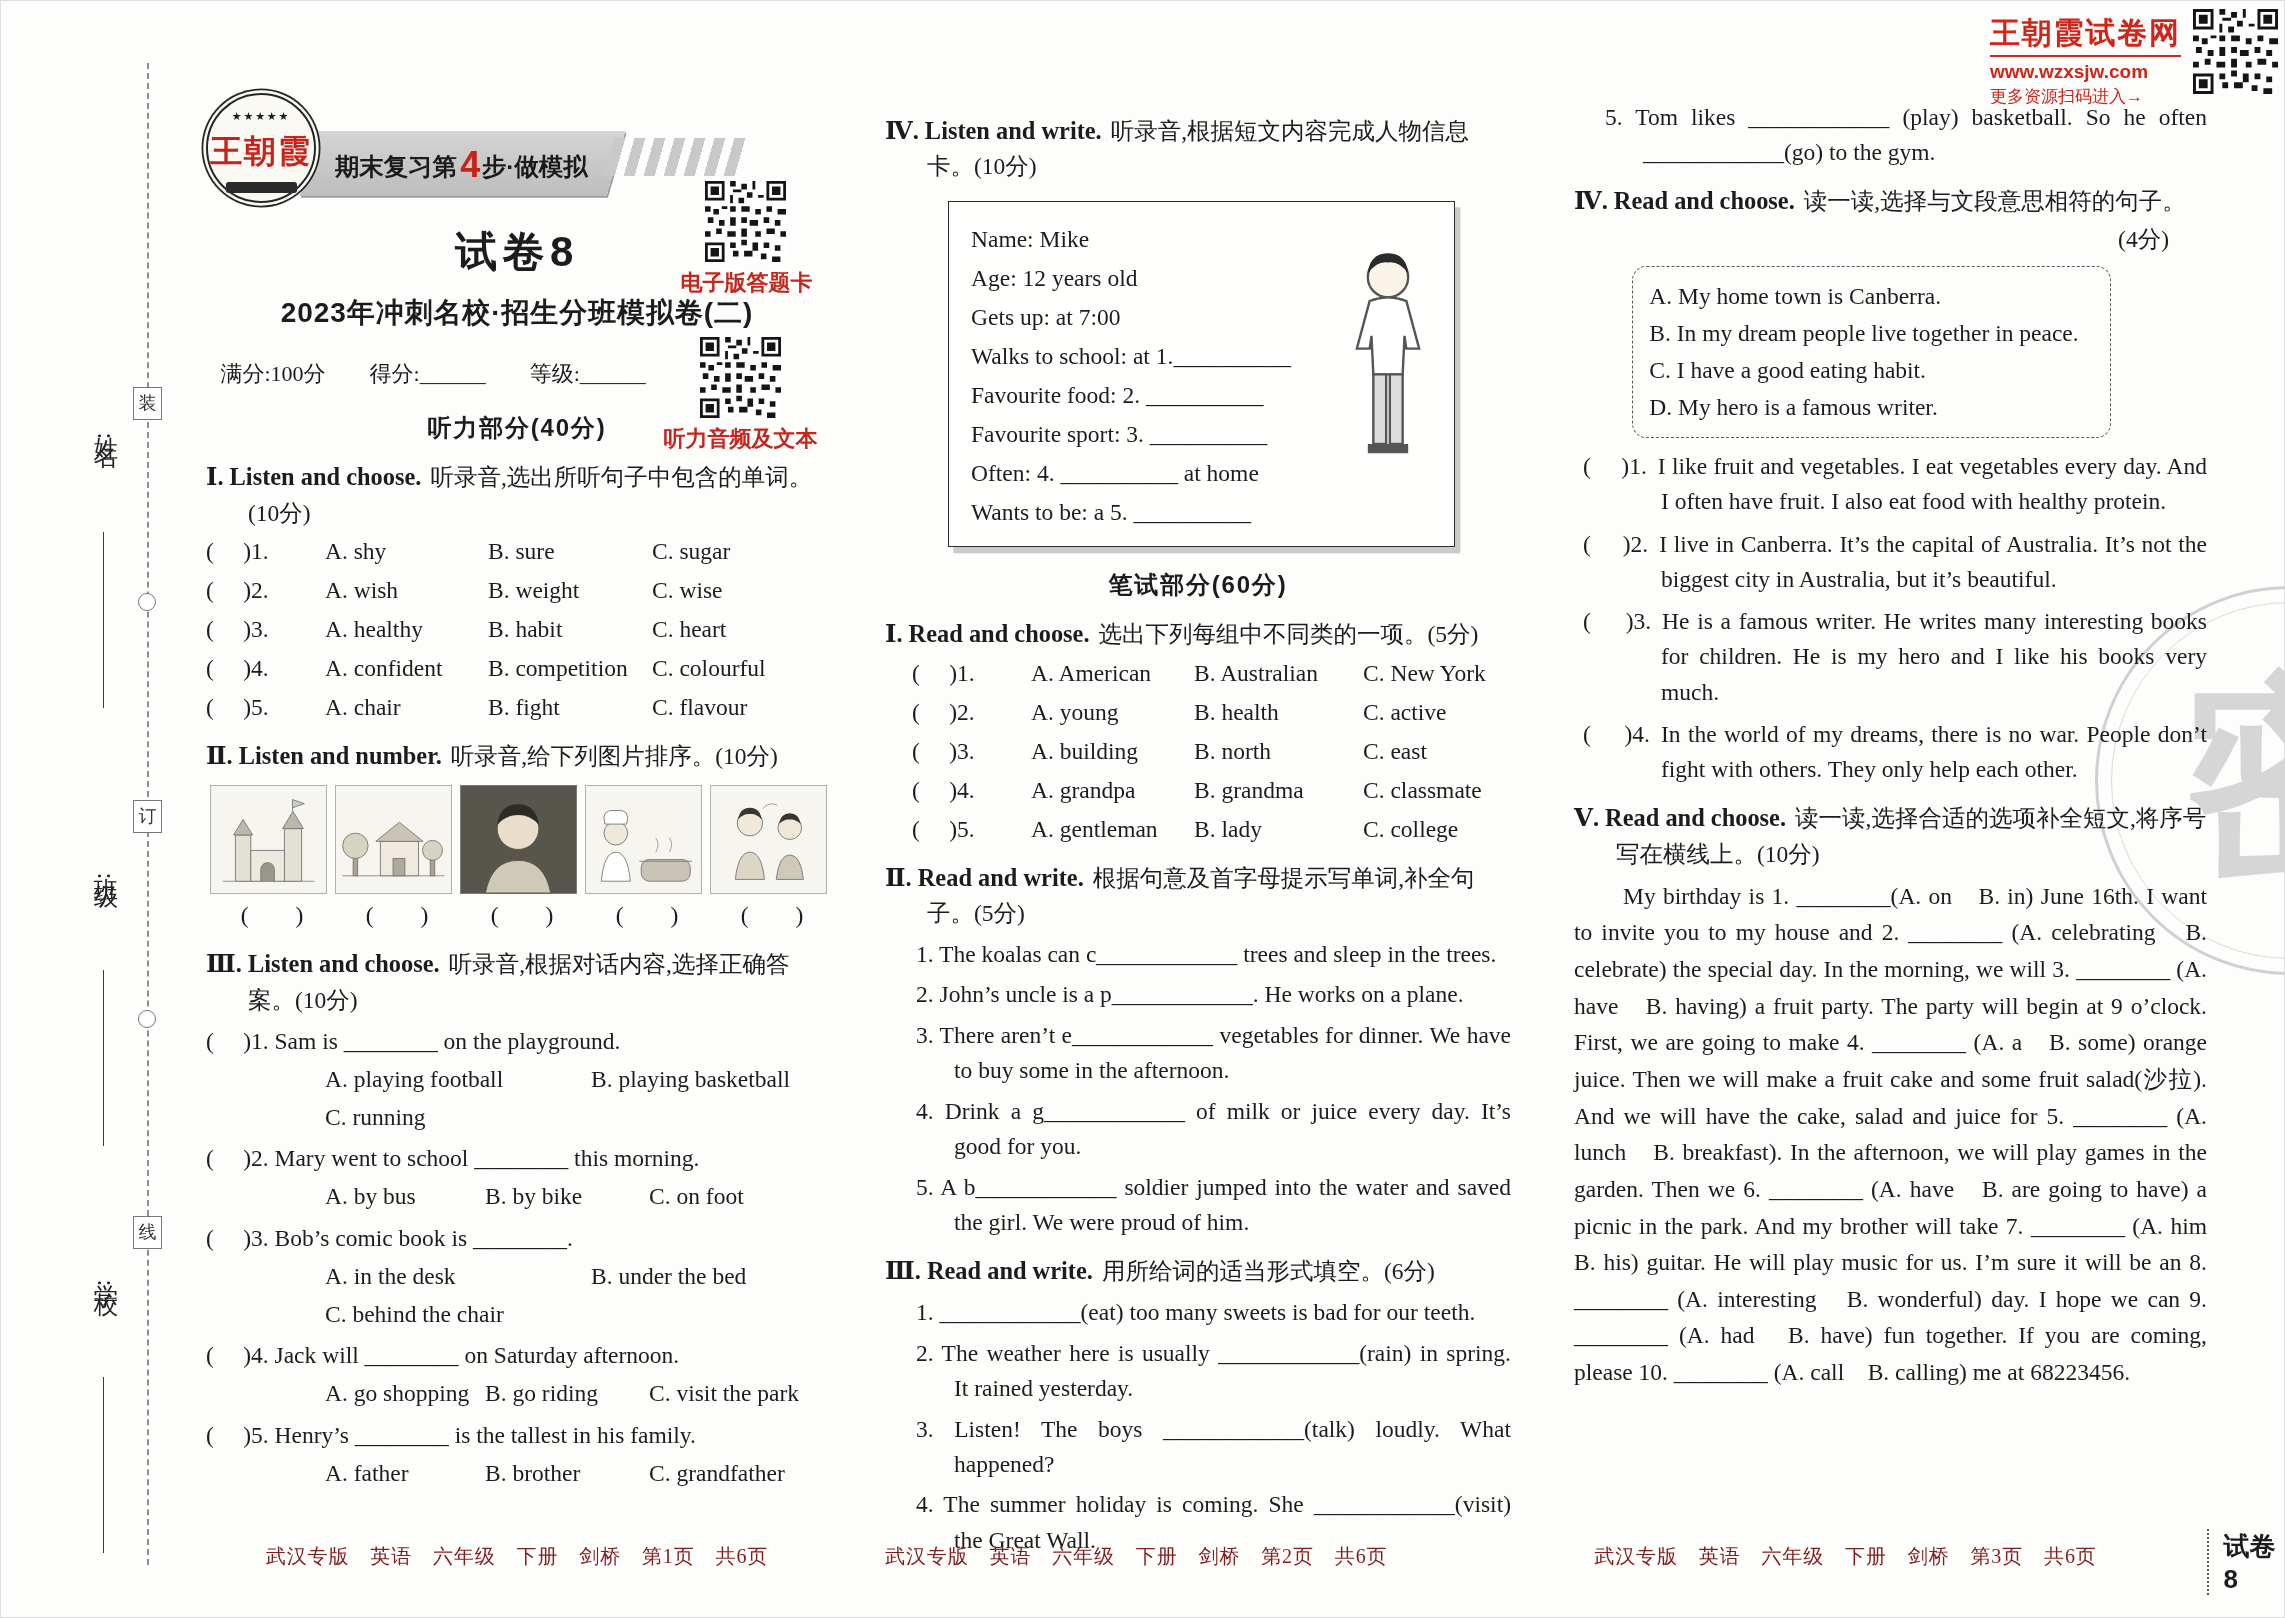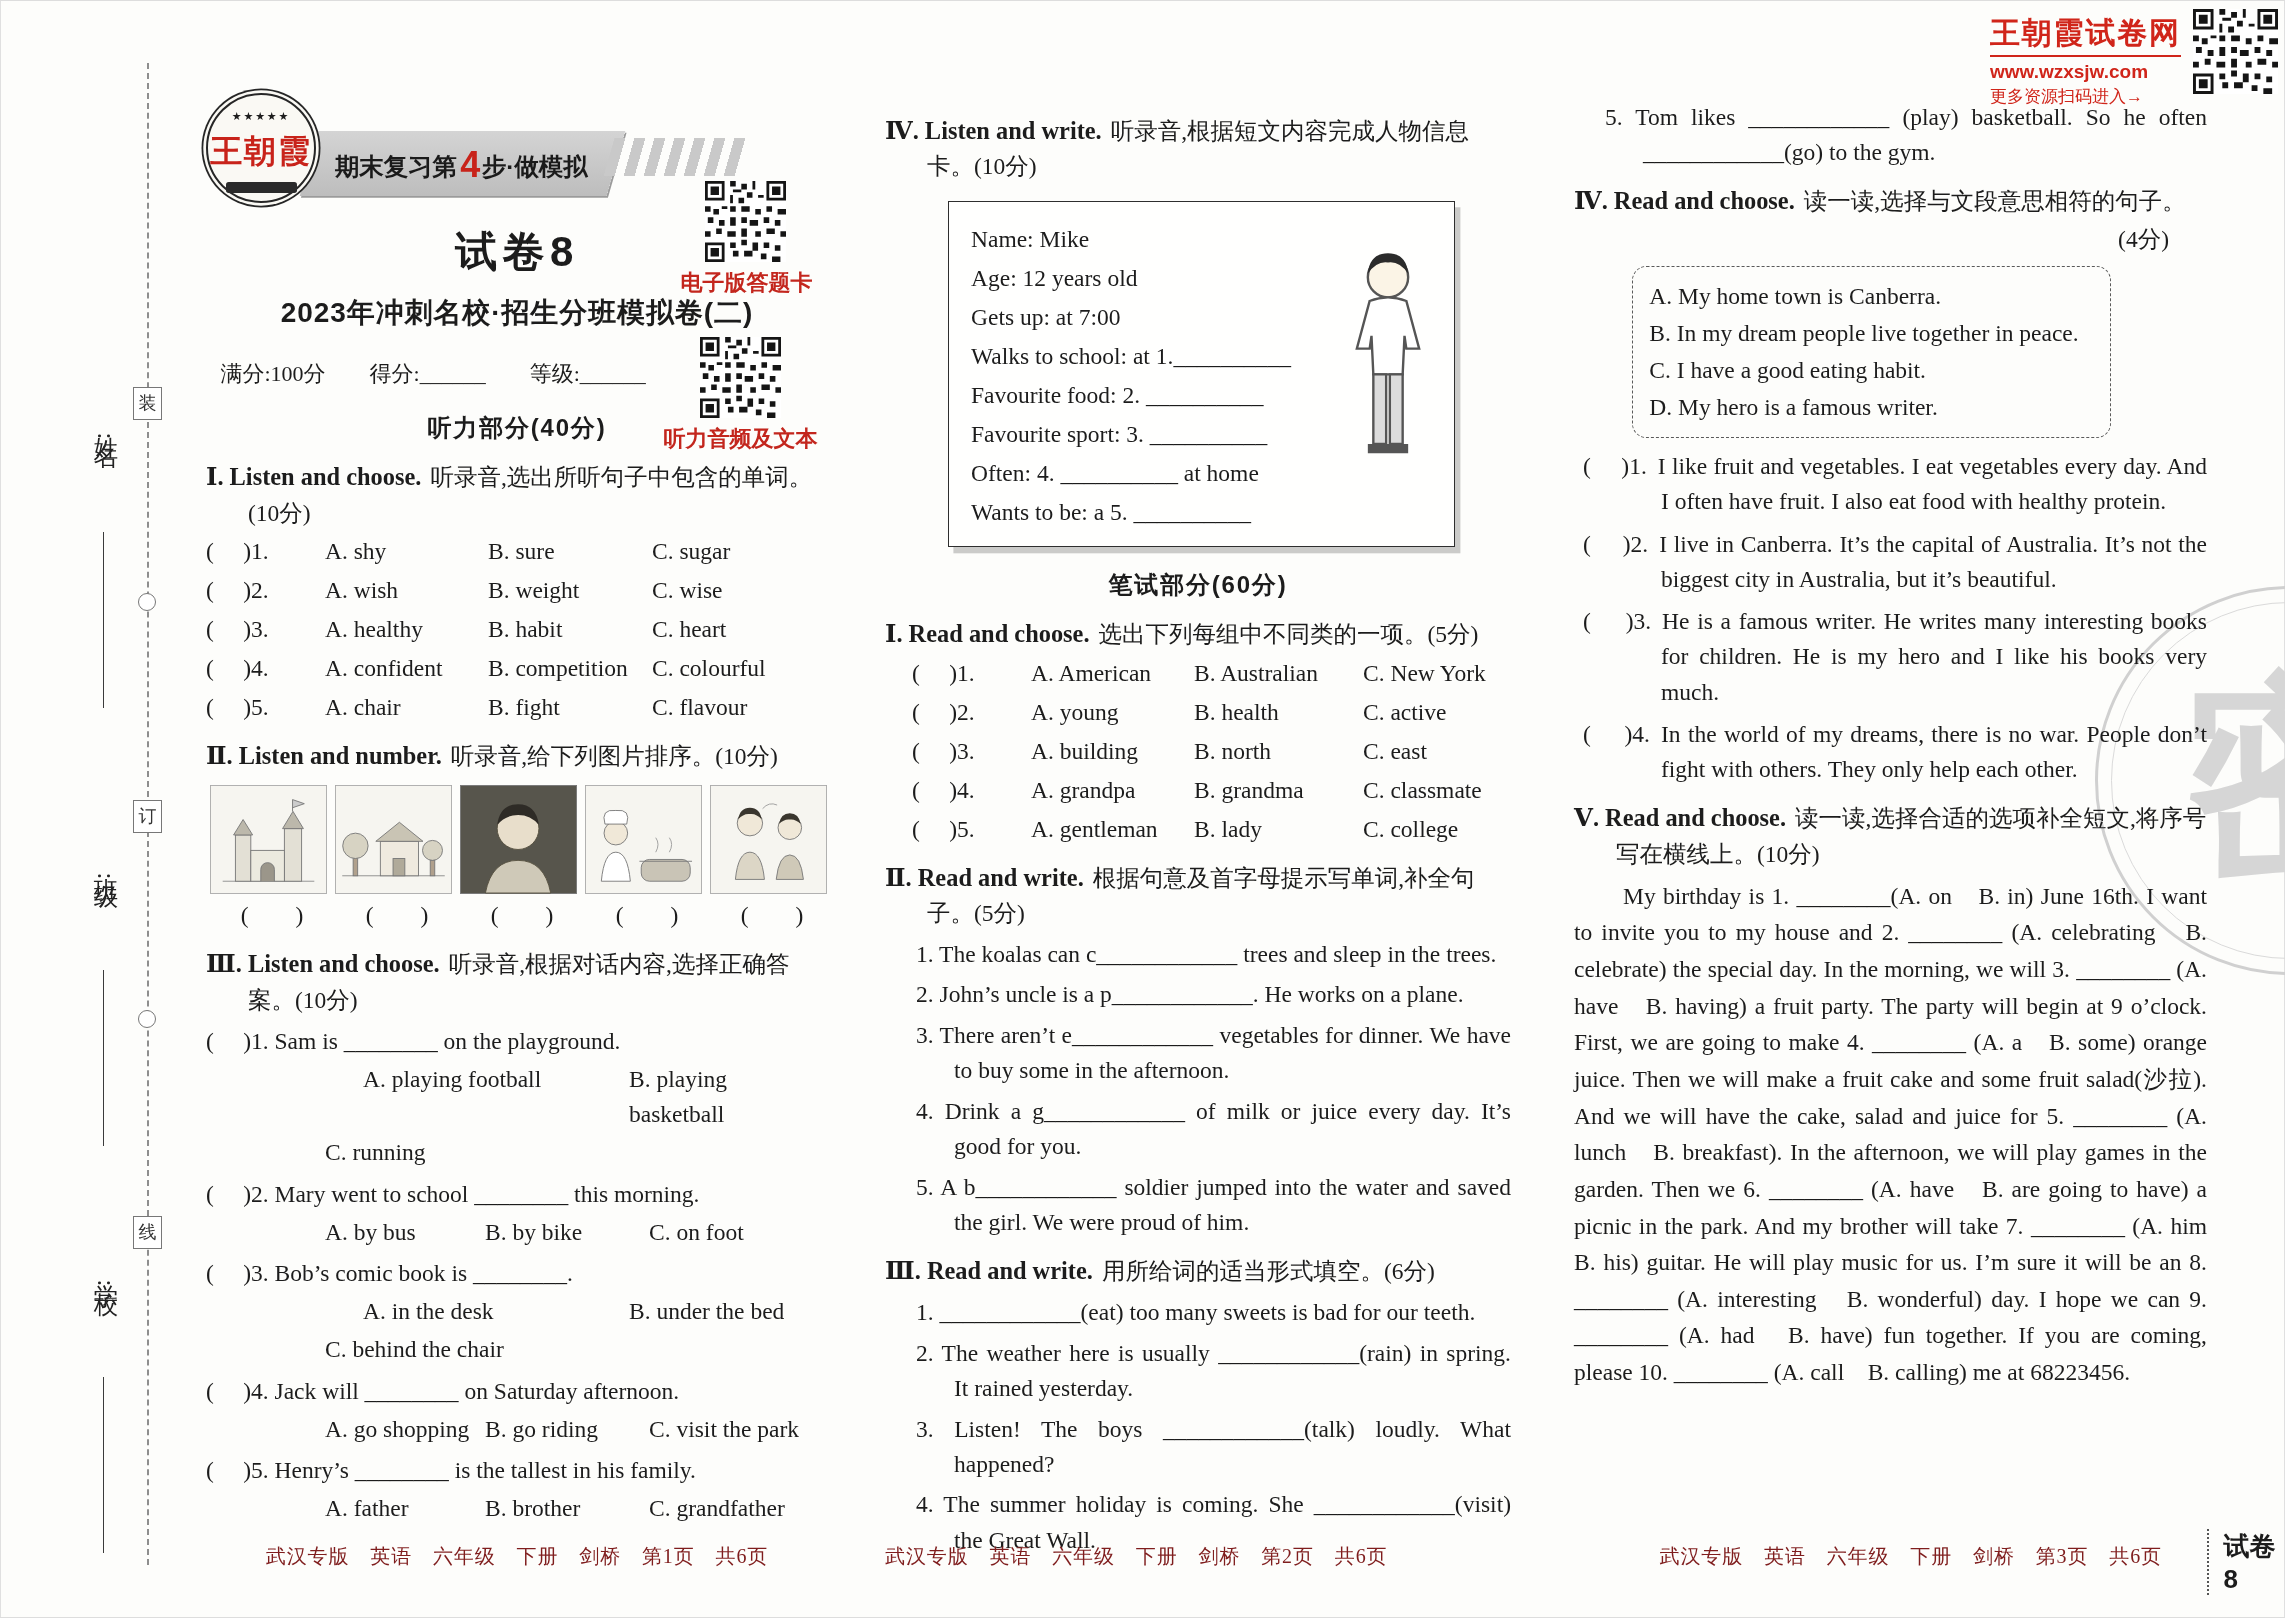--- a/index.html
+++ b/index.html
@@ -65,21 +65,21 @@
 
   .choice-row { display:grid; grid-template-columns:119px 163px 164px 1fr; margin:3.6px 0; }
   .w1 .choice-row { margin-left:27px; grid-template-columns:119px 163px 169px 1fr; }
 
   .dlg { margin-top:6.3px; }
   .dlg-stem { padding-left:119px; text-indent:-119px; }
   .dlg-stem .c-pre { margin-right:0; }
   .dlg-opts { margin-left:119px; margin-top:2.7px; }
   .opt-line { margin-top:2.7px; }
   .opt-line.n3 { display:grid; grid-template-columns:160px 164px 1fr; }
-  .opt-line.n2 { display:grid; grid-template-columns:266px 1fr;margin-left:38px; }
+  .opt-line.n2 { display:grid; grid-template-columns:266px 1fr; }
 
   .pics { display:flex; gap:8.1px; margin:11px 0 0 3.6px; }
   .pic { width:117px; height:109px; flex:0 0 auto; }
   .pic-brackets { display:flex; margin:3.6px 0 1.8px 3.6px; }
   .pic-brackets span { flex:0 0 125px; text-align:center; }
 
   .sentence { margin:5.4px 0 5.4px 31px; padding-left:38px; text-indent:-38px; text-align:justify; }
   .cont { margin-top:0; }
 
   
@@ -94,21 +94,21 @@
 
   .p-item { margin:7.2px 0 0 9px; padding-left:78px; text-indent:-78px; text-align:justify; }
   .p-pre { margin-right:11px; }
 
   .cloze { margin-top:5.4px; text-align:justify; text-indent:49px; line-height:1.56; }
 
   
   .footer { position:absolute; top:1543px; font-size:20px; color:#7f1d1d; letter-spacing:0.9px; z-index:2;font-family:Liberation Serif, serif; }
   .f1 { left:206px; width:622px; text-align:center; }
   .f2 { left:885px; width:626px; }
-  .f3 { left:1529px; width:633px; text-align:right; }
+  .f3 { left:1529px; width:633px; text-align:center; }
   .corner-tab { position:absolute; left:2207px; top:1529px; font-family:"Liberation Sans",sans-serif; font-size:26px; font-weight:700; border-left:2.7px dotted #555; padding-left:14.5px; z-index:2; }
 </style>
 </head>
 <body>
 
 <svg width="0" height="0" style="position:absolute">
   <defs>
     <symbol id="qr-sym" viewBox="0 0 29 29">
       <rect width="29" height="29" fill="#fff"></rect>
       <path d="M0 0h7v7H0z M22 0h7v7h-7z M0 22h7v7H0z" fill="#151515"></path>

